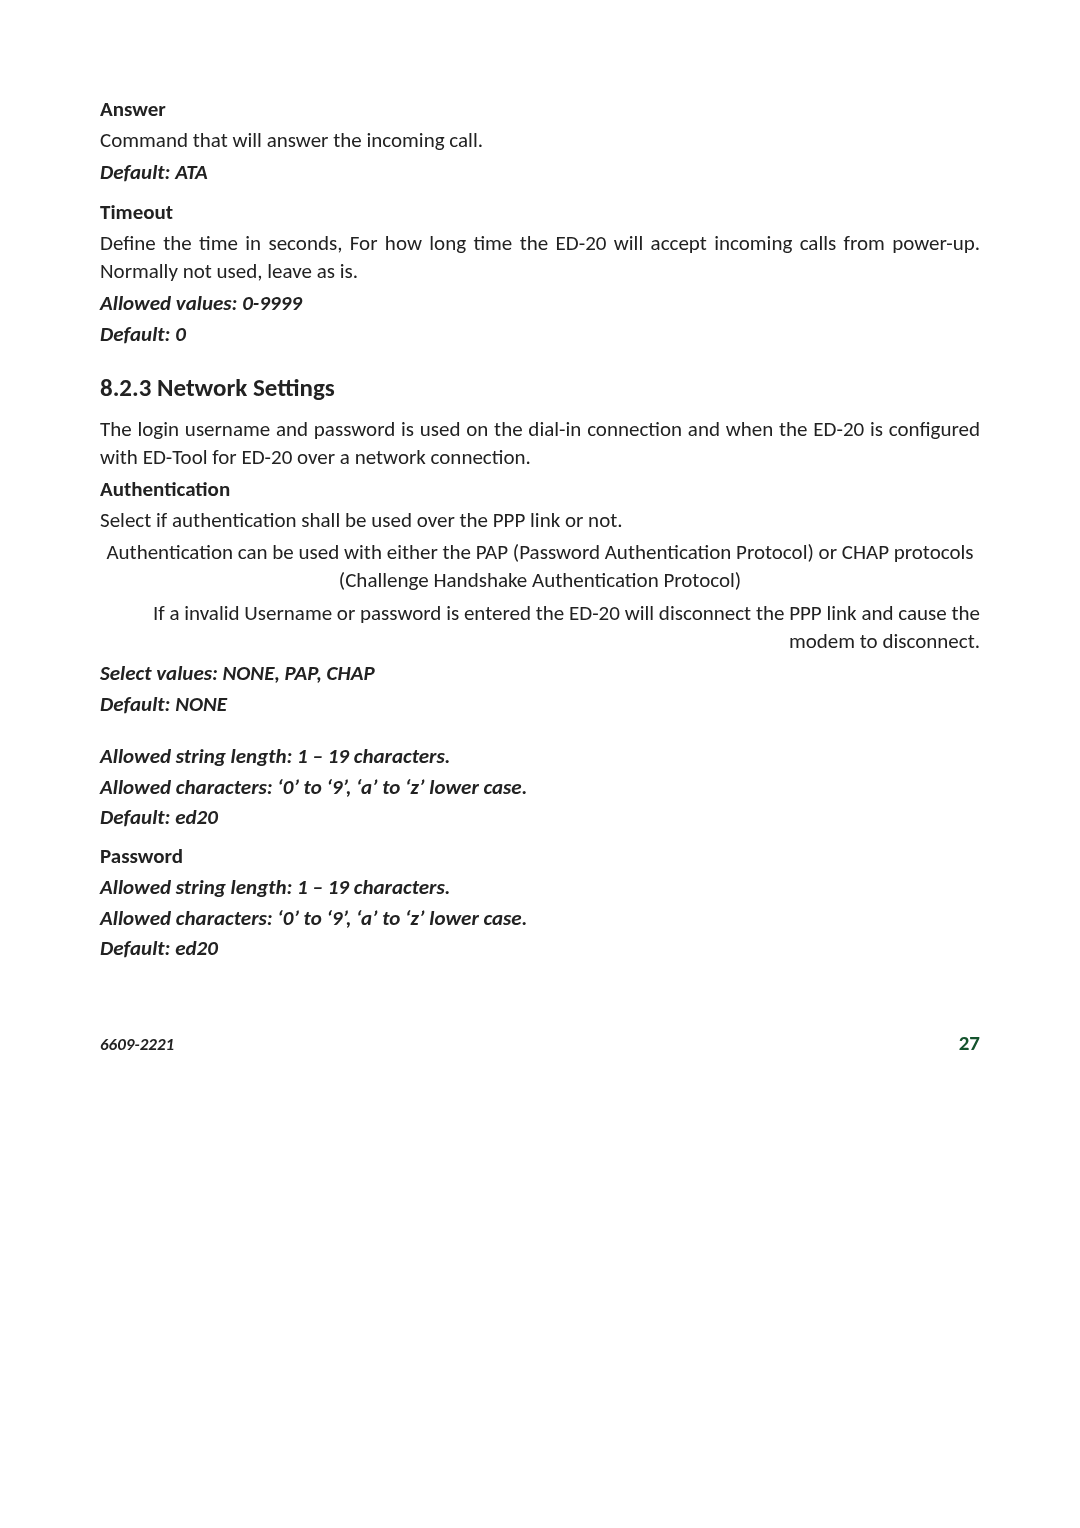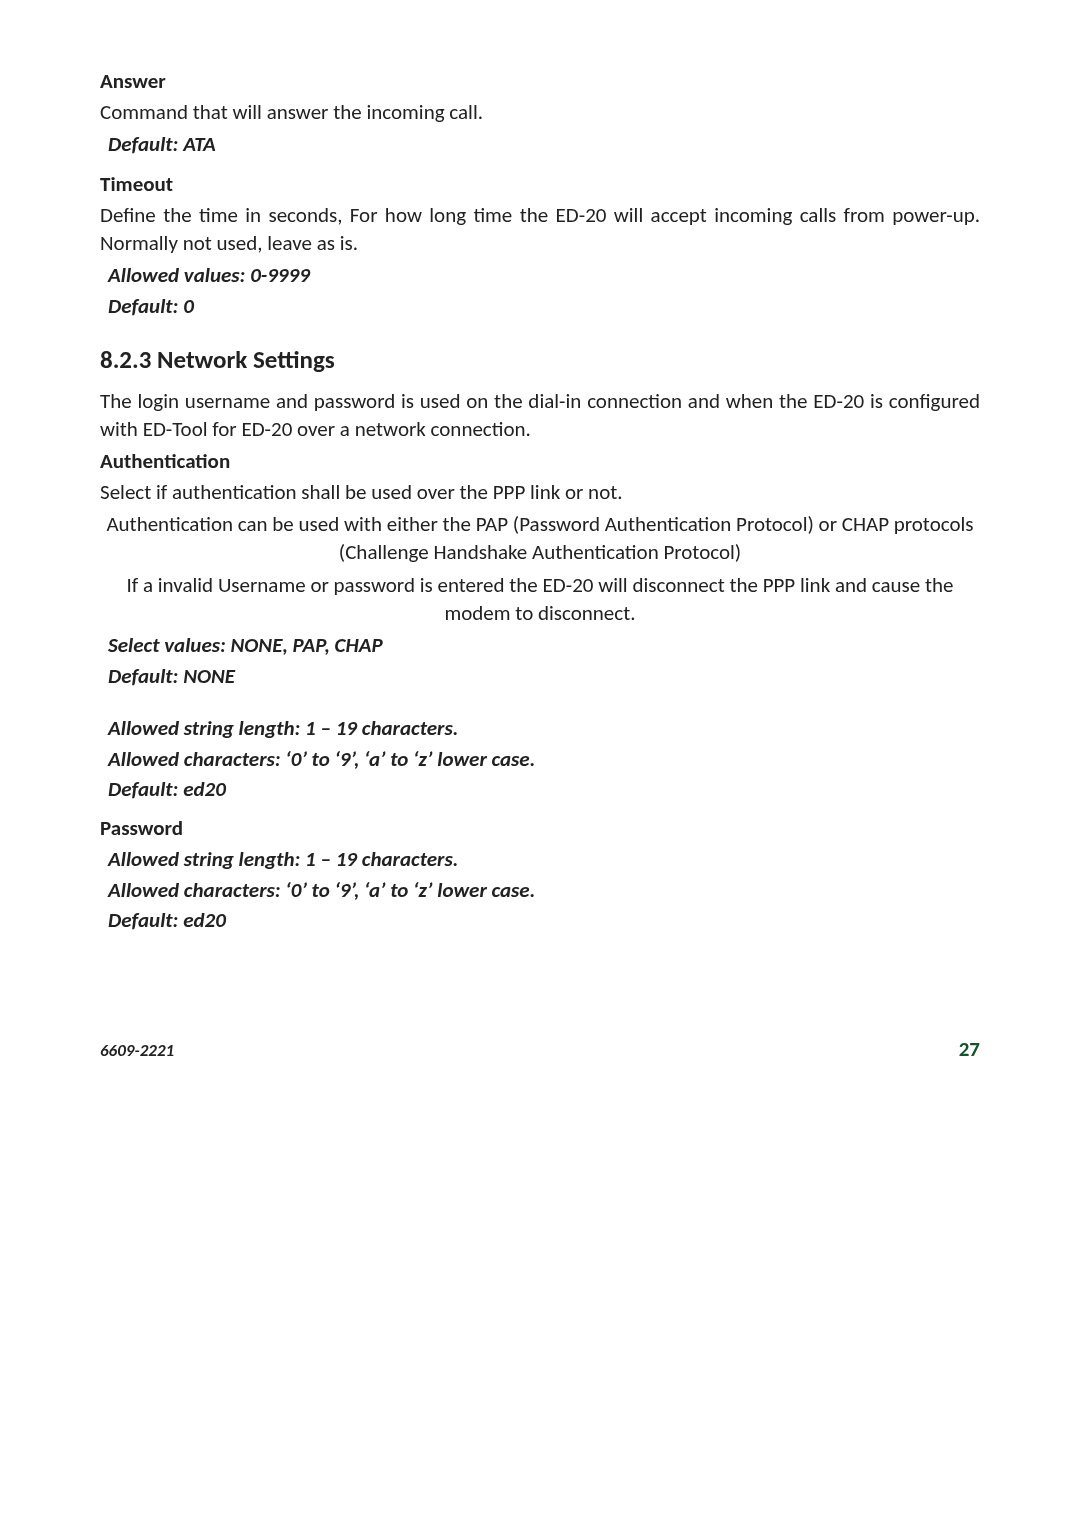--- a/index.html
+++ b/index.html
@@ -7,54 +7,54 @@
     margin: 0;
     padding: 0;
     background: #ffffff;
     font-family: "Gill Sans", "Gill Sans MT", Calibri, "Trebuchet MS", sans-serif;
     color: #222222;
   }
   .page {
     box-sizing: border-box;
     width: 1080px;
     height: 1120px;
-    padding: 68px 100px 50px 100px;
+    padding: 96px 100px 50px 100px;
     position: relative;
   }
   .h3 {
     font-weight: 700;
     font-size: 21px;
     margin: 0 0 4px 0;
   }
   .body {
     font-weight: 400;
     font-size: 21px;
     line-height: 1.35;
     margin: 0 0 4px 0;
     text-align: justify;
   }
   .em {
     font-weight: 700;
     font-style: italic;
     font-size: 21px;
     line-height: 1.35;
-    margin: 0 0 2px 8px;
+    margin: 0 0 2px 0;
   }
   .h2 {
     font-weight: 700;
     font-size: 25px;
     margin: 0 0 12px 0;
   }
   .section-gap-sm { height: 10px; }
   .section-gap-md { height: 22px; }
   .footer {
     position: absolute;
     left: 100px;
     right: 100px;
-    bottom: 58px;
+    bottom: 64px;
     display: flex;
     justify-content: space-between;
     align-items: baseline;
   }
   .footer-left {
     font-weight: 700;
     font-style: italic;
     font-size: 17px;
   }
   .footer-right {
@@ -81,21 +81,21 @@
 
   <div class="section-gap-md"></div>
 
   <p class="h2">8.2.3 Network Settings</p>
 
   <p class="body">The login username and password is used on the dial-in connection and when the ED-20 is configured with ED-Tool for ED-20 over a network connection.</p>
 
   <p class="h3">Authentication</p>
   <p class="body" style="text-align:left;">Select if authentication shall be used over the PPP link or not.</p>
   <p class="body" style="text-align:center;">Authentication can be used with either the PAP (Password Authentication Protocol) or CHAP protocols (Challenge Handshake Authentication Protocol)</p>
-  <p class="body" style="text-align:center;">If a invalid Username or password is entered the ED-20 will disconnect the PPP link and cause the modem to disconnect.</p>
+  <p class="body" style="text-align:right;">If a invalid Username or password is entered the ED-20 will disconnect the PPP link and cause the modem to disconnect.</p>
   <p class="em">Select values: NONE, PAP, CHAP</p>
   <p class="em">Default: NONE</p>
 
   <div class="section-gap-md"></div>
 
   <p class="em">Allowed string length: 1 – 19 characters.</p>
   <p class="em">Allowed characters: ‘0’ to ‘9’, ‘a’ to ‘z’ lower case.</p>
   <p class="em">Default: ed20</p>
 
   <div class="section-gap-sm"></div>

